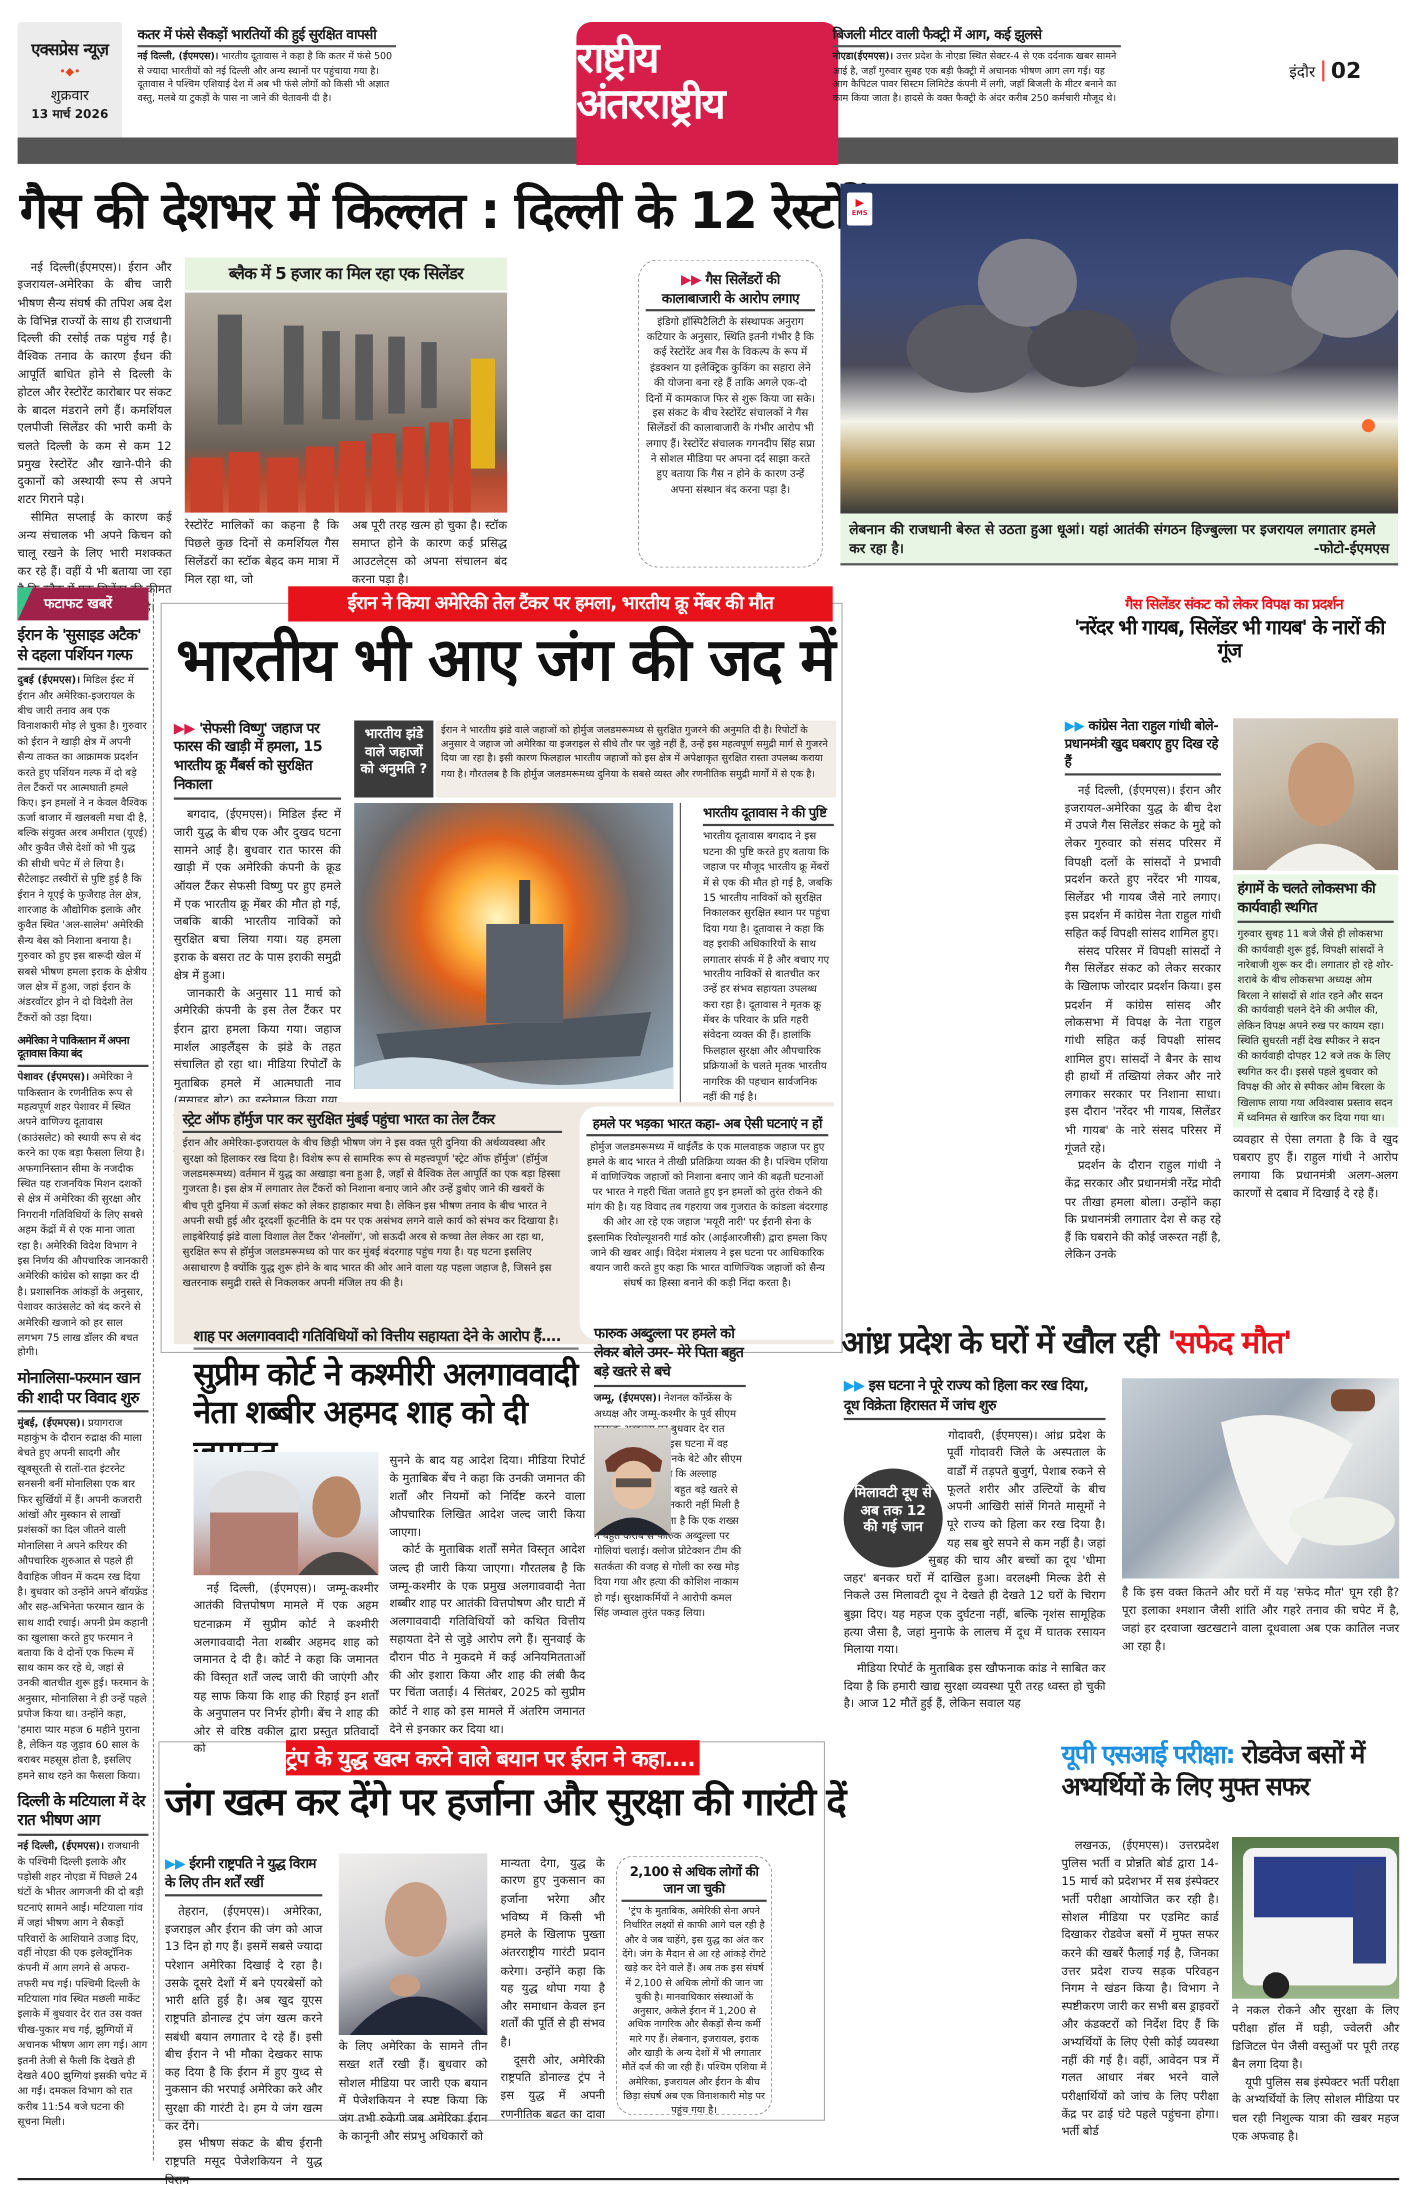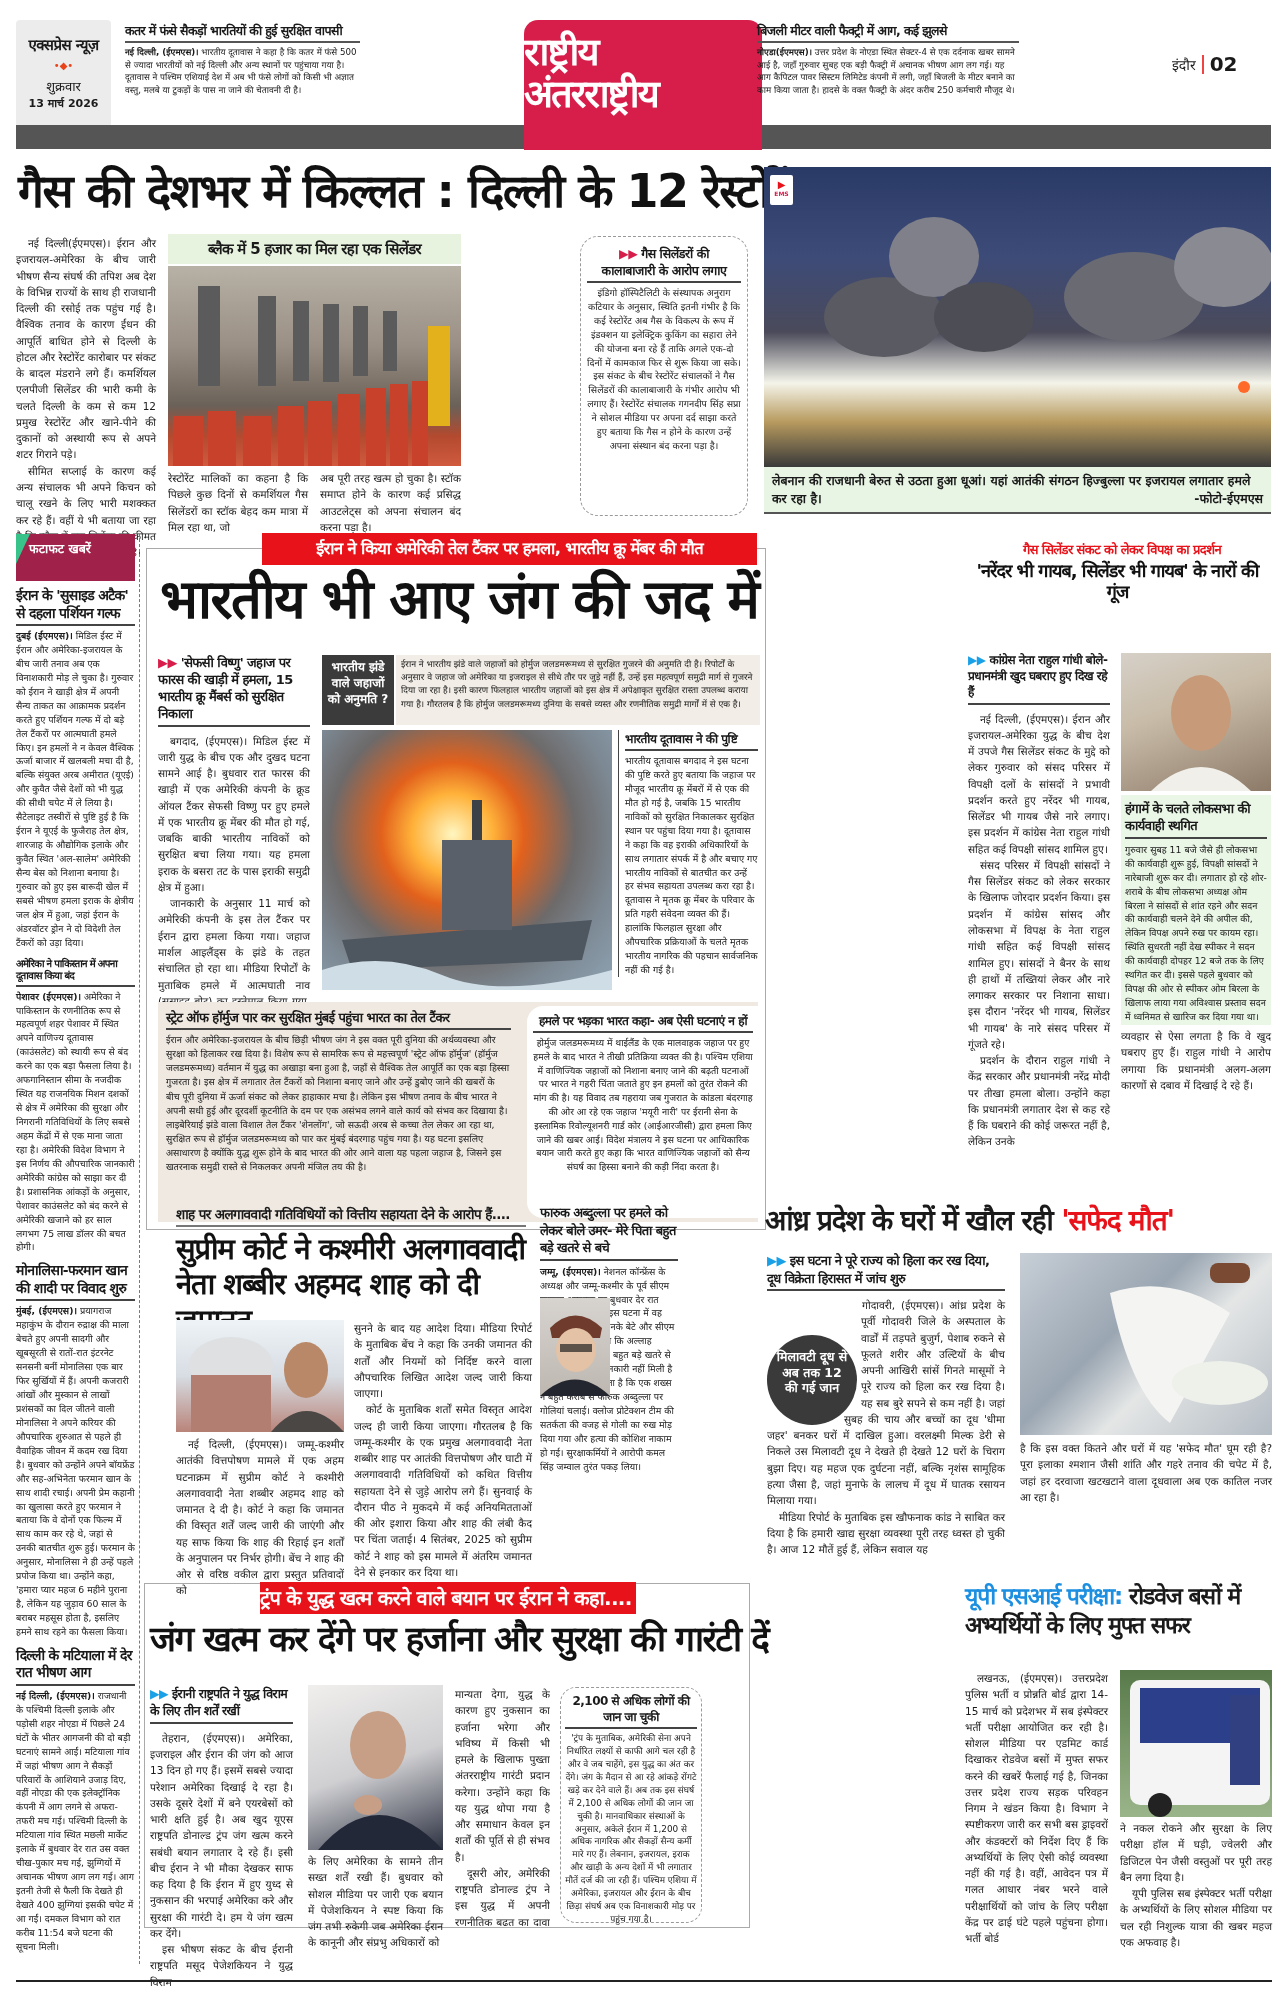--- a/index.html
+++ b/index.html
@@ -110,21 +110,21 @@
   <div style="position:absolute;left:6px;top:8px;width:23px;height:30px;background:#fff;border-radius:2px;text-align:center;font-size:6px;font-weight:bold;color:#d71e4a;padding-top:4px">
     <div style="color:#e8131a;font-size:10px">▶</div><span>EMS</span>
   </div>
 </div>
 <div class="abs cap" style="left:764px;top:467px;width:507px;height:47px;padding:5px 8px;font-size:12.5px;font-weight:bold;line-height:1.45;border-bottom:2px solid #555">
   <span>लेबनान की राजधानी बेरुत से उठता हुआ धूआं। यहां आतंकी संगठन हिज्बुल्ला पर इजरायल लगातार हमले कर रहा है।</span>
   <span style="float:right">-फोटो-ईएमएस</span>
 </div>
 
 <div class="abs dash-v" style="left:16px;top:534px;width:124px;height:1430px;padding-right:4px">
-  <div style="background:#a0214a;color:#fff;font-weight:bold;font-size:12.5px;height:47px;line-height:30px;padding-left:13px;position:relative">
+  <div style="background:#a0214a;color:#fff;font-weight:bold;font-size:12.5px;height:30px;line-height:30px;padding-left:24px;position:relative">
     <span style="position:absolute;left:0;top:0;width:0;height:0;border-left:14px solid #38c38a;border-bottom:30px solid transparent"></span>
     <span>फटाफट खबरें</span>
   </div>
   <div style="margin-top:6px">
     <div class="ul" style="font-weight:bold;font-size:14px;letter-spacing:-0.7px;line-height:1.25">ईरान के 'सुसाइड अटैक' से दहला पर्शियन गल्फ</div>
     <div class="sm" style="font-size:9.3px;margin-top:3px"><b>दुबई (ईएमएस)।</b> <span>मिडिल ईस्ट में ईरान और अमेरिका-इजरायल के बीच जारी तनाव अब एक विनाशकारी मोड़ ले चुका है। गुरुवार को ईरान ने खाड़ी क्षेत्र में अपनी सैन्य ताकत का आक्रामक प्रदर्शन करते हुए पर्शियन गल्फ में दो बड़े तेल टैंकरों पर आत्मघाती हमले किए। इन हमलों ने न केवल वैश्विक ऊर्जा बाजार में खलबली मचा दी है, बल्कि संयुक्त अरब अमीरात (यूएई) और कुवैत जैसे देशों को भी युद्ध की सीधी चपेट में ले लिया है। सैटेलाइट तस्वीरों से पुष्टि हुई है कि ईरान ने यूएई के फुजैराह तेल क्षेत्र, शारजाह के औद्योगिक इलाके और कुवैत स्थित 'अल-सालेम' अमेरिकी सैन्य बेस को निशाना बनाया है। गुरुवार को हुए इस बारूदी खेल में सबसे भीषण हमला इराक के क्षेत्रीय जल क्षेत्र में हुआ, जहां ईरान के अंडरवॉटर ड्रोन ने दो विदेशी तेल टैंकरों को उड़ा दिया।</span></div>
   </div>
   <div style="margin-top:8px">
     <div class="ul" style="font-weight:bold;font-size:10px;letter-spacing:-0.7px;line-height:1.25">अमेरिका ने पाकिस्तान में अपना दूतावास किया बंद</div>
     <div class="sm" style="font-size:9.3px;margin-top:3px"><b>पेशावर (ईएमएस)।</b> <span>अमेरिका ने पाकिस्तान के रणनीतिक रूप से महत्वपूर्ण शहर पेशावर में स्थित अपने वाणिज्य दूतावास (काउंसलेट) को स्थायी रूप से बंद करने का एक बड़ा फैसला लिया है। अफगानिस्तान सीमा के नजदीक स्थित यह राजनयिक मिशन दशकों से क्षेत्र में अमेरिका की सुरक्षा और निगरानी गतिविधियों के लिए सबसे अहम केंद्रों में से एक माना जाता रहा है। अमेरिकी विदेश विभाग ने इस निर्णय की औपचारिक जानकारी अमेरिकी कांग्रेस को साझा कर दी है। प्रशासनिक आंकड़ों के अनुसार, पेशावर काउंसलेट को बंद करने से अमेरिकी खजाने को हर साल लगभग 75 लाख डॉलर की बचत होगी।</span></div>
@@ -155,21 +155,21 @@
 <div class="abs" style="left:396px;top:655px;width:364px;height:70px;background:#f2ede6;font-size:8.8px;line-height:1.5;padding:3px 5px">ईरान ने भारतीय झंडे वाले जहाजों को होर्मुज जलडमरूमध्य से सुरक्षित गुजरने की अनुमति दी है। रिपोर्टों के अनुसार वे जहाज जो अमेरिका या इजराइल से सीधे तौर पर जुड़े नहीं हैं, उन्हें इस महत्वपूर्ण समुद्री मार्ग से गुजरने दिया जा रहा है। इसी कारण फिलहाल भारतीय जहाजों को इस क्षेत्र में अपेक्षाकृत सुरक्षित रास्ता उपलब्ध कराया गया है। गौरतलब है कि होर्मुज जलडमरूमध्य दुनिया के सबसे व्यस्त और रणनीतिक समुद्री मार्गों में से एक है।</div>
 
 <div class="abs photo" style="left:322px;top:730px;width:290px;height:260px;background:radial-gradient(circle at 45% 40%,#fff6c0 0%,#ffb23a 18%,#e2611c 32%,#6d6a6a 55%,#7d8a95 75%,#8fa3b3 100%)">
   <svg width="290" height="260">
     <polygon points="20,210 270,190 260,230 30,240" fill="#4e5660"></polygon>
     <rect x="120" y="110" width="70" height="90" fill="#5a6069"></rect>
     <rect x="150" y="70" width="10" height="40" fill="#3c4047"></rect>
     <path d="M0 240 Q60 220 120 245 T290 240 L290 260 L0 260Z" fill="#cfdde6"></path>
   </svg>
 </div>
-<div class="abs" style="left:618px;top:730px;width:140px;border-left:1.5px solid #444;padding-left:6px">
+<div class="abs" style="left:618px;top:730px;width:140px;border-left:1.5px solid #444;padding-left:20px">
   <div class="ul" style="font-weight:bold;font-size:12px;letter-spacing:-0.5px">भारतीय दूतावास ने की पुष्टि</div>
   <div class="sm" style="margin-top:3px;font-size:9.3px">भारतीय दूतावास बगदाद ने इस घटना की पुष्टि करते हुए बताया कि जहाज पर मौजूद भारतीय क्रू मेंबरों में से एक की मौत हो गई है, जबकि 15 भारतीय नाविकों को सुरक्षित निकालकर सुरक्षित स्थान पर पहुंचा दिया गया है। दूतावास ने कहा कि वह इराकी अधिकारियों के साथ लगातार संपर्क में है और बचाए गए भारतीय नाविकों से बातचीत कर उन्हें हर संभव सहायता उपलब्ध करा रहा है। दूतावास ने मृतक क्रू मेंबर के परिवार के प्रति गहरी संवेदना व्यक्त की हैं। हालांकि फिलहाल सुरक्षा और औपचारिक प्रक्रियाओं के चलते मृतक भारतीय नागरिक की पहचान सार्वजनिक नहीं की गई है।</div>
 </div>
 
 <div class="abs" style="left:158px;top:1002px;width:600px;height:220px;background:#efe9e1;padding:6px 8px">
   <div style="width:345px">
     <div class="ul" style="font-weight:bold;font-size:13px;letter-spacing:-0.6px">स्ट्रेट ऑफ हॉर्मुज पार कर सुरक्षित मुंबई पहुंचा भारत का तेल टैंकर</div>
     <div class="sm" style="margin-top:3px;font-size:9.3px;line-height:1.52">ईरान और अमेरिका-इजरायल के बीच छिड़ी भीषण जंग ने इस वक्त पूरी दुनिया की अर्थव्यवस्था और सुरक्षा को हिलाकर रख दिया है। विशेष रूप से सामरिक रूप से महत्त्वपूर्ण 'स्ट्रेट ऑफ हॉर्मुज' (हॉर्मुज जलडमरूमध्य) वर्तमान में युद्ध का अखाड़ा बना हुआ है, जहाँ से वैश्विक तेल आपूर्ति का एक बड़ा हिस्सा गुजरता है। इस क्षेत्र में लगातार तेल टैंकरों को निशाना बनाए जाने और उन्हें डुबोए जाने की खबरों के बीच पूरी दुनिया में ऊर्जा संकट को लेकर हाहाकार मचा है। लेकिन इस भीषण तनाव के बीच भारत ने अपनी सधी हुई और दूरदर्शी कूटनीति के दम पर एक असंभव लगने वाले कार्य को संभव कर दिखाया है। लाइबेरियाई झंडे वाला विशाल तेल टैंकर 'शेनलोंग', जो सऊदी अरब से कच्चा तेल लेकर आ रहा था, सुरक्षित रूप से हॉर्मुज जलडमरूमध्य को पार कर मुंबई बंदरगाह पहुंच गया है। यह घटना इसलिए असाधारण है क्योंकि युद्ध शुरू होने के बाद भारत की ओर आने वाला यह पहला जहाज है, जिसने इस खतरनाक समुद्री रास्ते से निकलकर अपनी मंजिल तय की है।</div>
   </div>
 </div>

